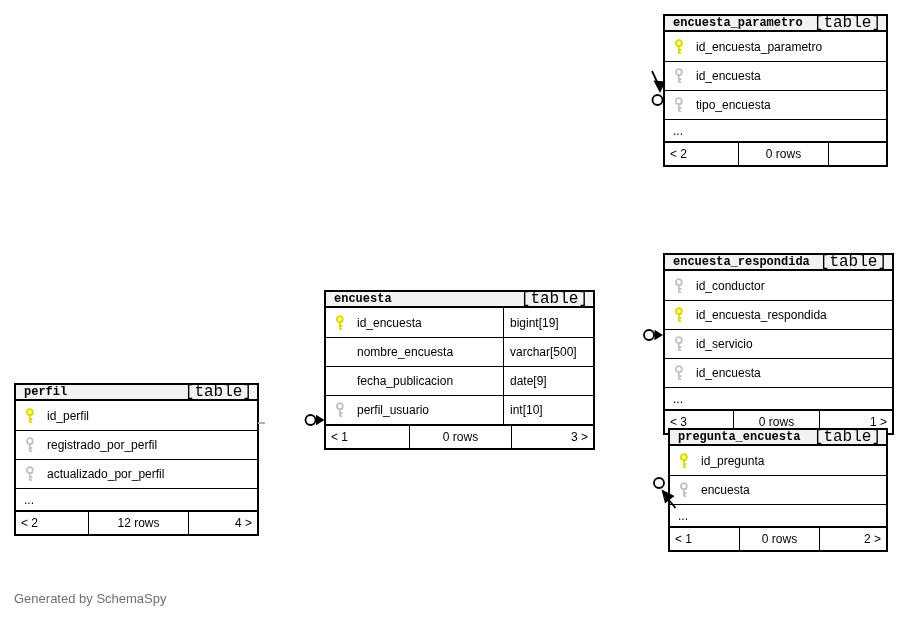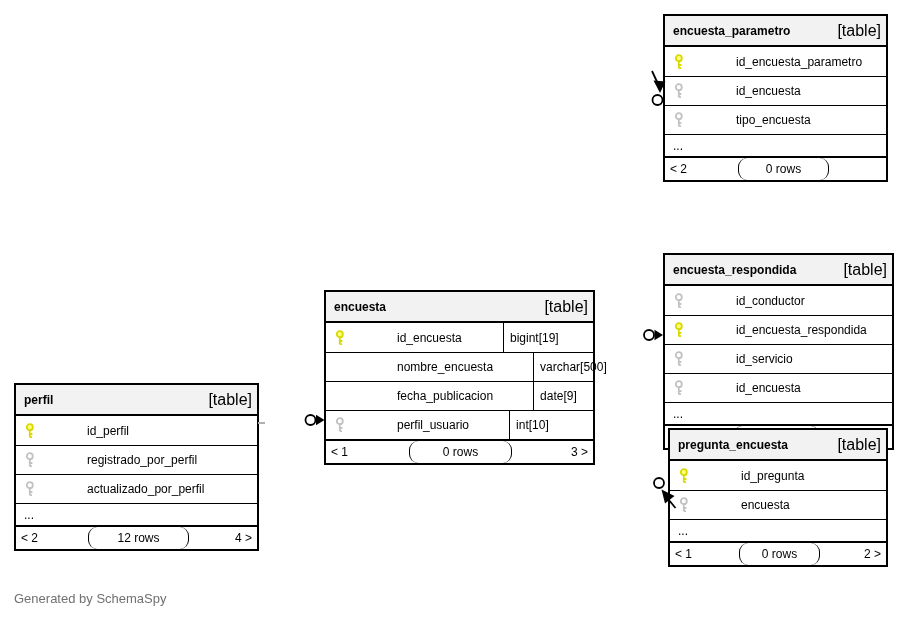--- a/index.html
+++ b/index.html
@@ -4,47 +4,47 @@
 <style>
   html,body{margin:0;padding:0;background:#fff;}
   #canvas{
     position:relative;width:908px;height:618px;background:#ffffff;
     font-family:"Liberation Sans",sans-serif;color:#000;overflow:hidden;
   }
   .db-table{
     position:absolute;border:2px solid #000;background:#fff;box-sizing:border-box;
   }
   .tbl-header{
-    height:31px;background:#f2f2f2;border-bottom:2px solid #000;
+    height:16px;background:#f2f2f2;border-bottom:2px solid #000;
     display:flex;align-items:center;justify-content:space-between;
-    padding:0 5px 0 8px;box-sizing:border-box;
+    padding:0 5px 0 8px;box-sizing:border-box;font-family:Liberation Mono, monospace;
   }
   .tbl-title{font-weight:bold;font-size:12px;white-space:nowrap;}
   .tbl-badge{font-size:16px;white-space:nowrap;}
   .tbl-row{
     height:29px;display:flex;align-items:center;padding-left:9px;
-    box-sizing:border-box;font-size:12px;white-space:nowrap;gap:40px;
+    box-sizing:border-box;font-size:12px;white-space:nowrap;
   }
   .tbl-row + .tbl-row{border-top:1px solid #000;}
   .icon-slot{width:10px;margin-right:12px;display:flex;align-items:center;flex:0 0 10px;}
   .col-name{flex:1 1 auto;}
   .type-cell{
     width:90px;flex:0 0 90px;align-self:stretch;display:flex;align-items:center;
     border-left:1px solid #000;padding-left:6px;box-sizing:border-box;
   }
   .tbl-ellipsis{
     height:22px;display:flex;align-items:center;padding-left:8px;
     font-size:12px;border-top:1px solid #000;box-sizing:border-box;
   }
   .tbl-footer{
     height:24px;border-top:2px solid #000;display:flex;font-size:12px;box-sizing:border-box;
   }
   .f-cell{display:flex;align-items:center;box-sizing:border-box;height:100%;}
   .f-left{padding-left:5px;}
-  .f-center{flex:1 1 auto;justify-content:center;border-left:1px solid #000;border-right:1px solid #000;border-radius:9px;}
+  .f-center{flex:1 1 auto;justify-content:center;border-left:1px solid #000;border-right:1px solid #000;}
   .f-right{justify-content:flex-end;padding-right:5px;}
   #edge-overlay{position:absolute;left:0;top:0;pointer-events:none;}
   #generated-note{
     position:absolute;left:14px;top:591px;font-size:13px;color:#707070;white-space:nowrap;
   }
 </style>
 </head>
 <body>
 
 <div id="canvas">

